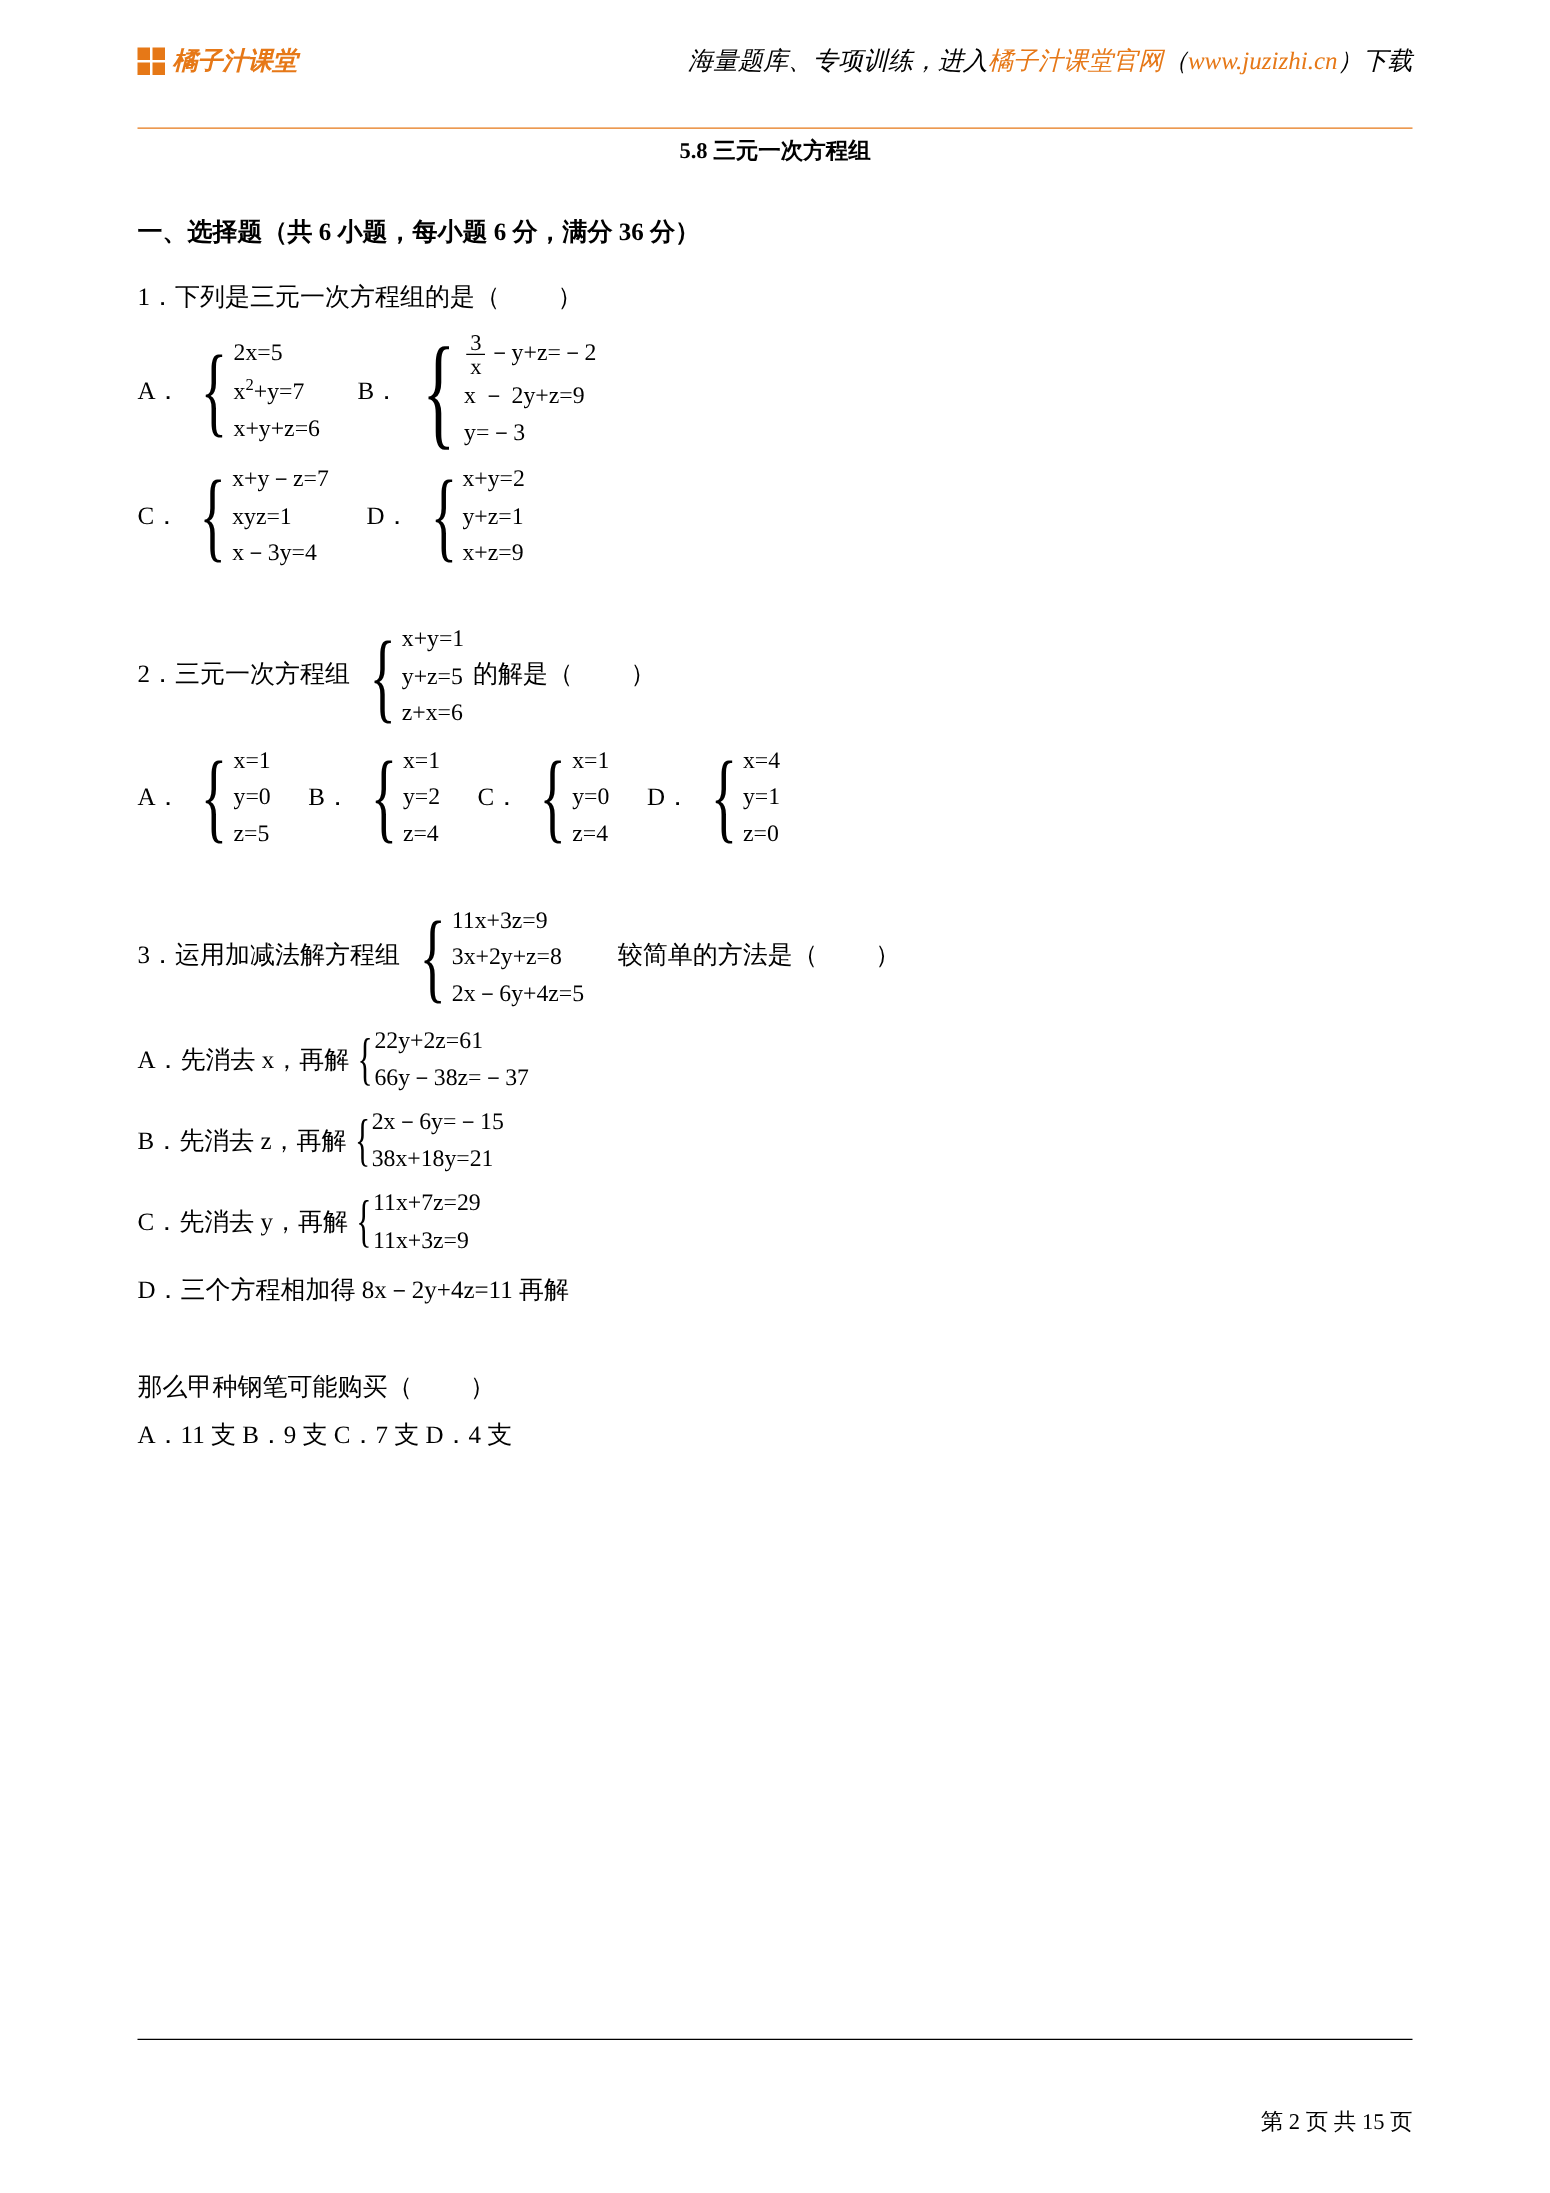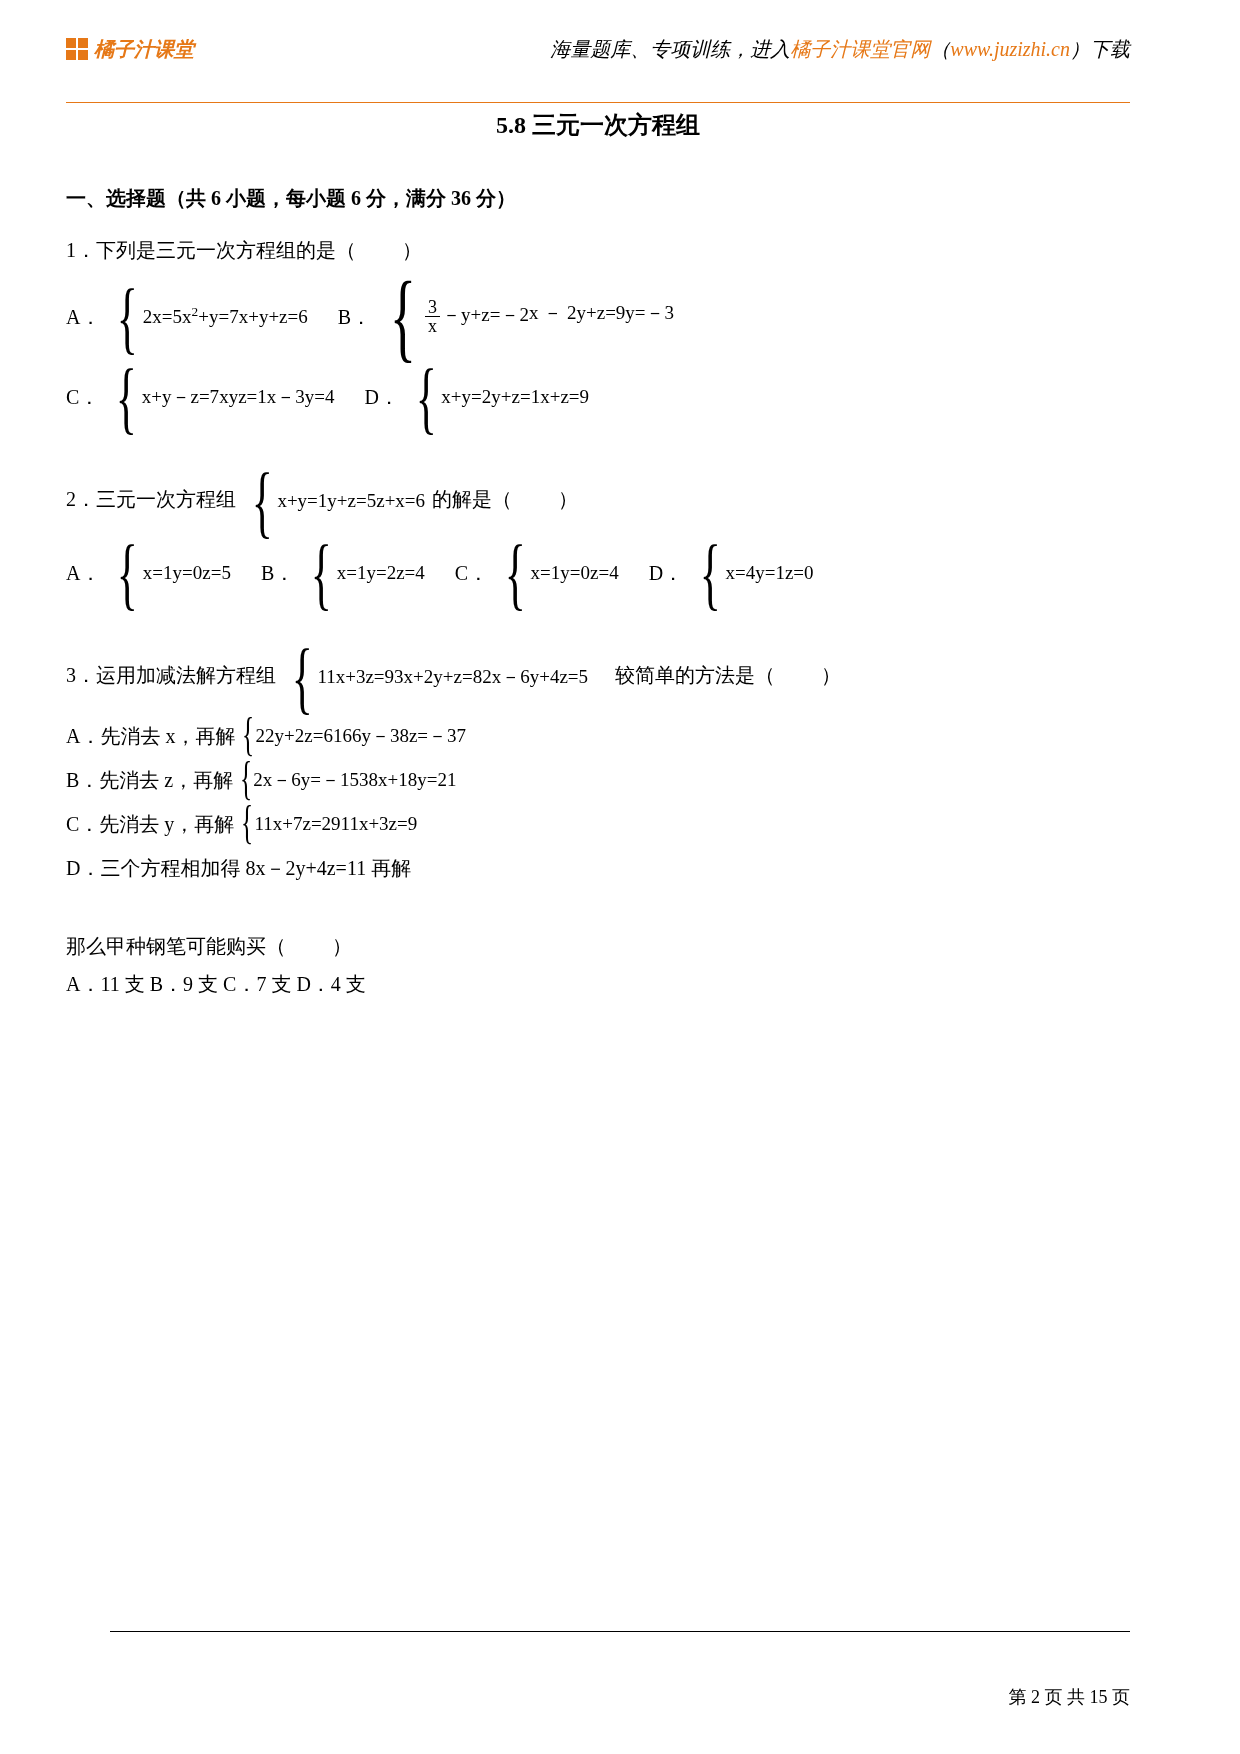--- a/index.html
+++ b/index.html
@@ -10,21 +10,21 @@
   }
   .page {
     width: 1240px;
     height: 1754px;
     position: relative;
     font-family: "SimSun", "宋体", "Times New Roman", serif;
     font-size: 20px;
     color: #000;
     line-height: 1.9;
     box-sizing: border-box;
-    padding: 30px 110px 40px 66px;
+    padding: 30px 110px 40px 110px;
   }
   .header-row {
     display: flex;
     justify-content: space-between;
     align-items: center;
     margin-bottom: 34px;
   }
   .logo {
     display: flex;
     align-items: center;
@@ -59,21 +59,21 @@
     color: #e67817;
   }
   .header-underline {
     border: none;
     border-top: 1.5px solid #e67817;
     margin: 4px 0 0 0;
   }
 
   h1.title {
     text-align: center;
-    font-size: 24px;
+    font-size: 18px;
     font-weight: bold;
     margin: 0 0 30px 0;
   }
   .section-head {
     font-weight: bold;
     margin: 14px 0 14px 0;
   }
 
   .q {
     margin-bottom: 40px;
@@ -93,21 +93,21 @@
     display: inline-block;
     transform: scaleX(0.55);
     margin-right: -4px;
     font-family: "Times New Roman", serif;
   }
   .brace-block.rows2 .brace { font-size: 46px; }
   .brace-block.rows3 .brace { font-size: 80px; }
   .brace-block.rows4 .brace { font-size: 100px; }
   .brace-body {
     display: flex;
-    flex-direction: row;
+    flex-direction: column;
     justify-content: center;
     line-height: 1.55;
     font-size: 19px;
   }
 
   .options-row {
     display: flex;
     flex-wrap: wrap;
     align-items: center;
     gap: 18px 28px;

